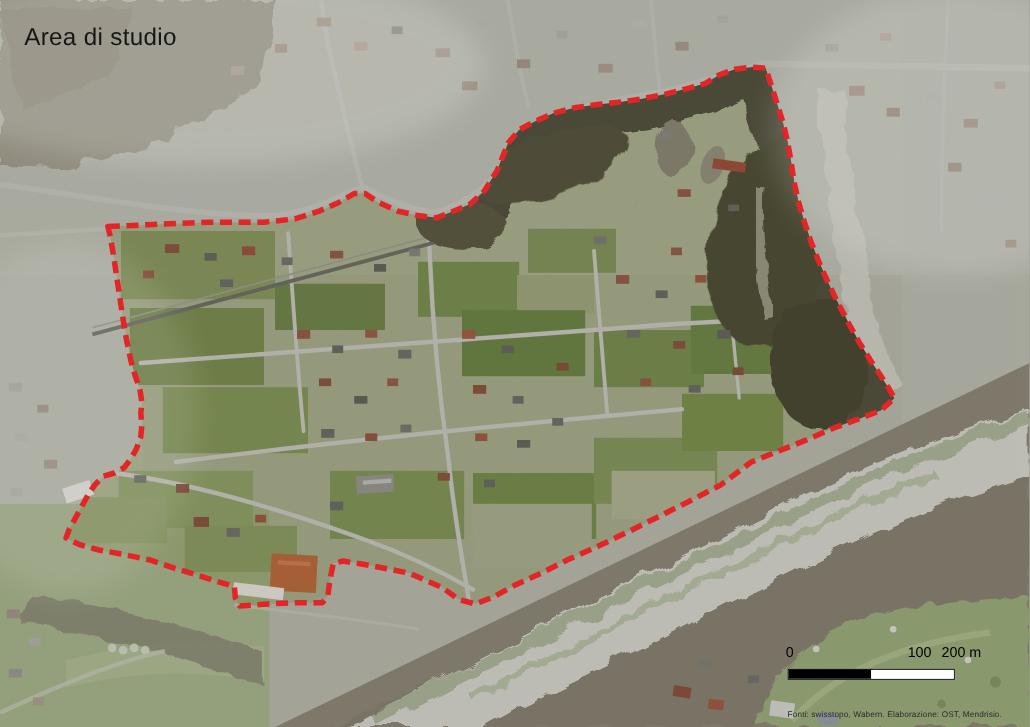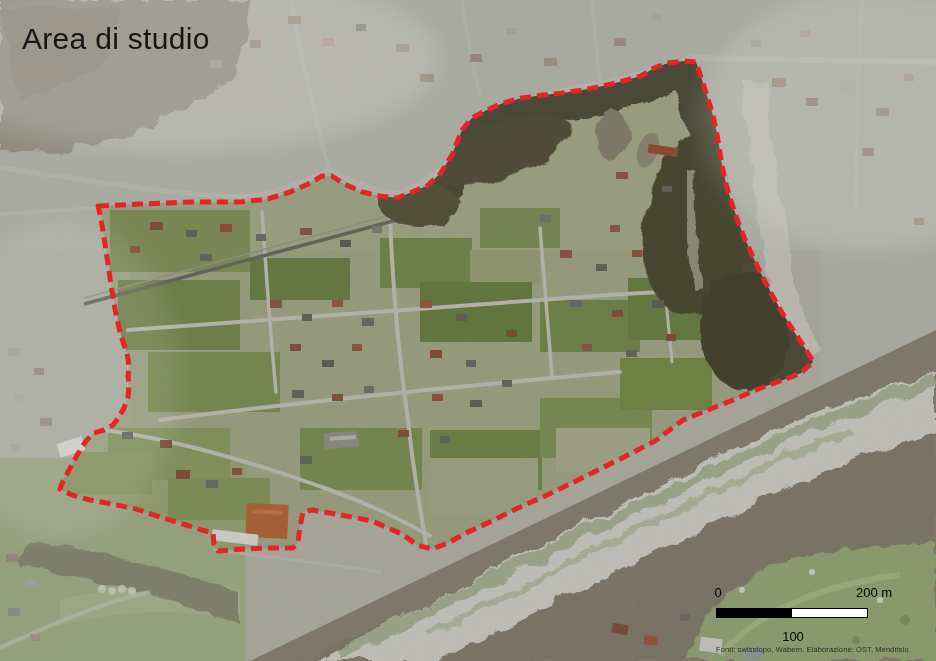--- a/index.html
+++ b/index.html
@@ -3,28 +3,28 @@
 <meta charset="utf-8">
 <style>
   html,body{margin:0;padding:0;background:#888;}
   .map{
     position:relative;width:936px;height:661px;overflow:hidden;
     background:#bcbdb0;font-family:"Liberation Sans",sans-serif;
   }
   .map svg.aerial{position:absolute;left:0;top:0;width:936px;height:661px;display:block;}
   .map-title{
     position:absolute;left:22px;top:22px;margin:0;
-    font-size:30px;font-weight:400;color:#161616;letter-spacing:.3px;line-height:1.1;
+    font-size:22px;font-weight:400;color:#161616;letter-spacing:.3px;line-height:1.1;
   }
   .scale-label{
     position:absolute;top:585px;transform:translateX(-50%);
     font-size:13px;color:#000;white-space:nowrap;
   }
   .scale-label.p0{left:718px;}
-  .scale-label.p100{left:793px;margin-top:44px;}
+  .scale-label.p100{left:836px;}
   .scale-label.p200{left:874px;}
   .scale-bar{
     position:absolute;left:716px;top:608px;width:152px;height:10px;
     border:1.4px solid #000;box-sizing:border-box;background:#fff;display:flex;
   }
   .scale-seg{height:100%;}
   .scale-seg.black{width:50%;background:#000;}
   .scale-seg.white{width:50%;background:#fff;}
   .attribution{
     position:absolute;left:716px;top:645px;width:220px;

